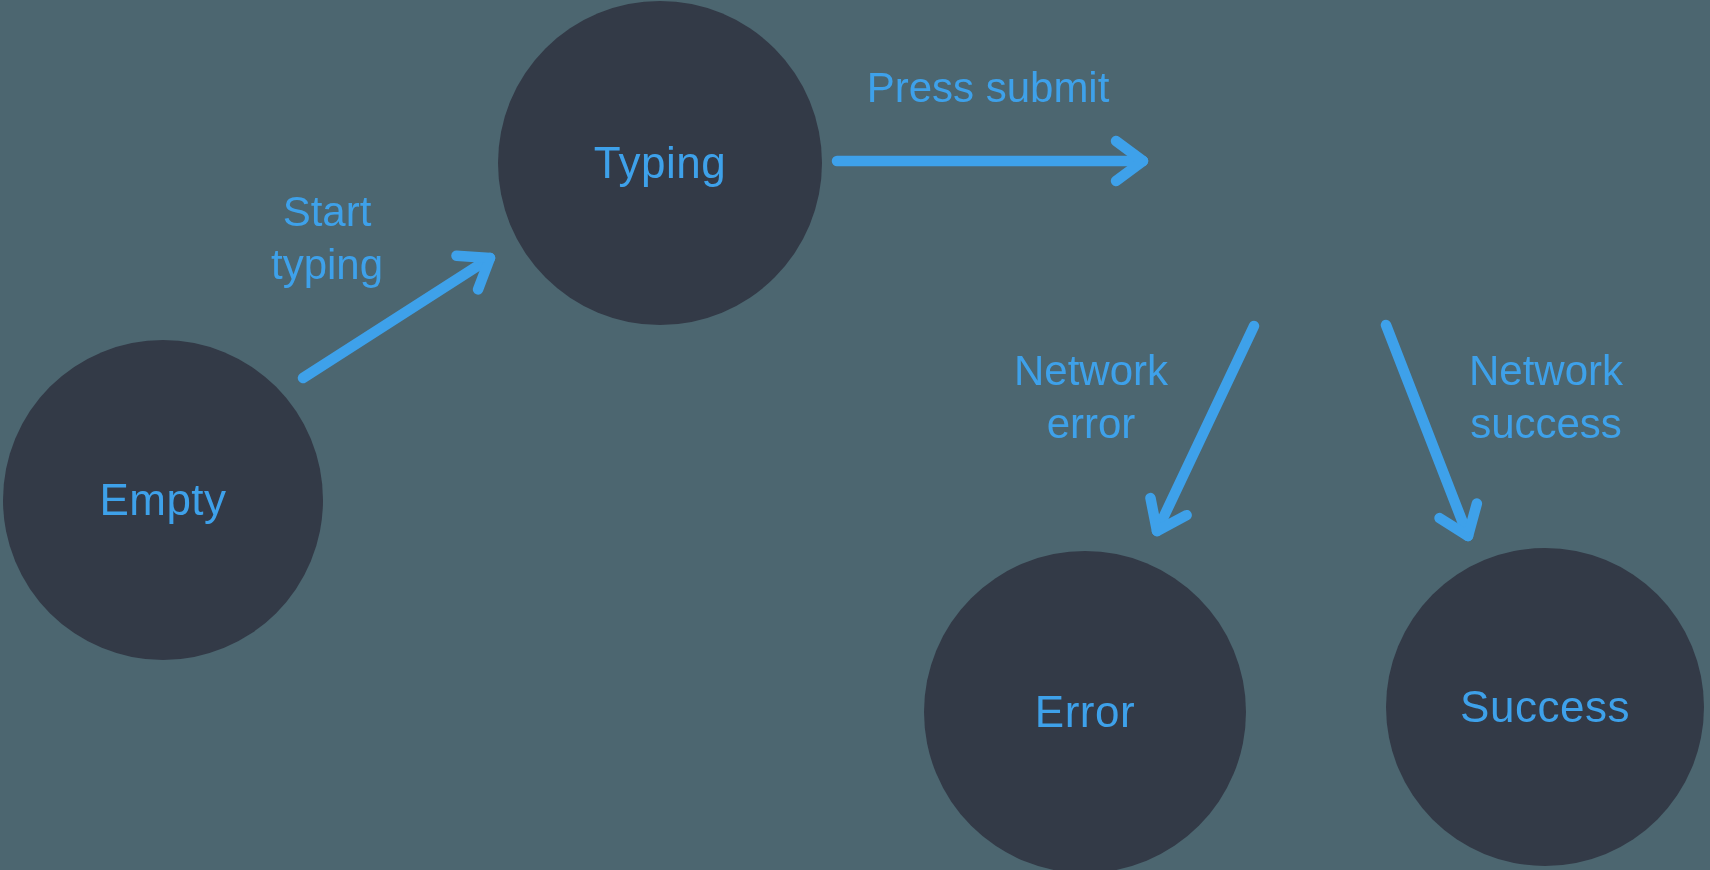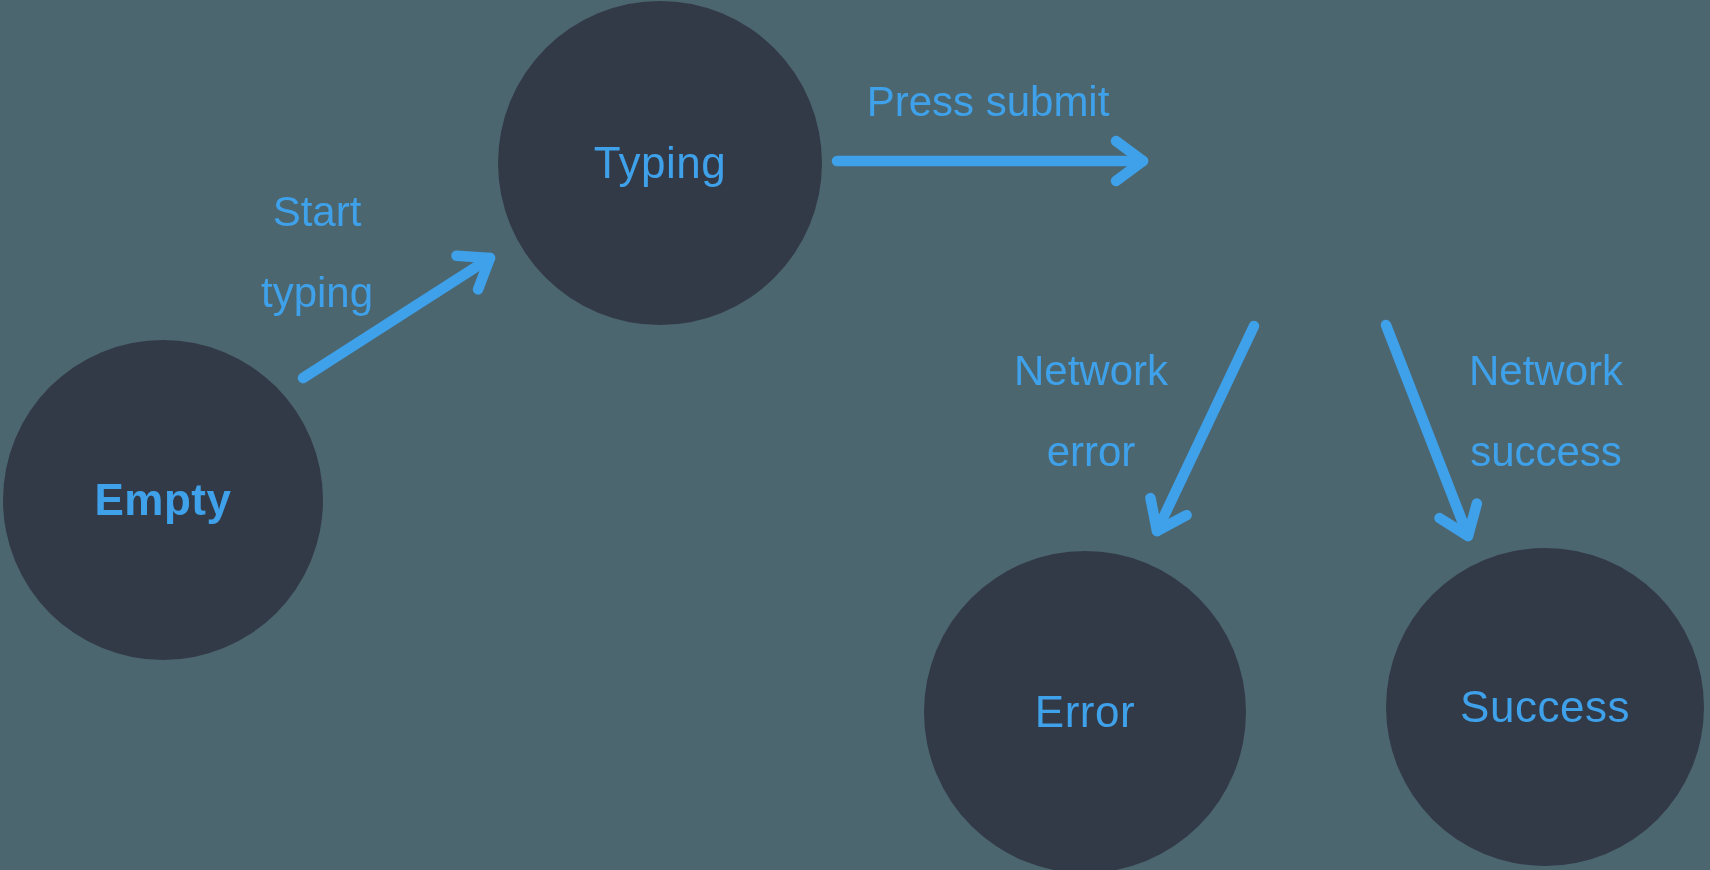--- a/index.html
+++ b/index.html
@@ -46,57 +46,57 @@
   }
   .transition-label {
     position: absolute;
     transform: translate(-50%, -50%);
     color: var(--accent);
     font-size: 42px;
     line-height: 53px;
     text-align: center;
     white-space: nowrap;
   }
-  .transition-label span { display: block; margin-top: 28px; }
+  .transition-label span { display: block; }
 </style>
 </head>
 <body>
 
 <div class="canvas">
 
   <svg class="arrows-layer" viewBox="0 0 1710 870" xmlns="http://www.w3.org/2000/svg">
     <defs>
       <marker id="arrowhead" viewBox="-44 -30 54 60" markerWidth="54" markerHeight="60" refX="0" refY="0" orient="auto" markerUnits="userSpaceOnUse">
         <path class="arrow-stroke" d="M -27 -20 L 0 0 L -27 20"></path>
       </marker>
     </defs>
     <path class="arrow-stroke" d="M 303 378 L 490 258" marker-end="url(#arrowhead)"></path>
     <path class="arrow-stroke" d="M 837 161 L 1143 161" marker-end="url(#arrowhead)"></path>
     <path class="arrow-stroke" d="M 1254 326 L 1157 531" marker-end="url(#arrowhead)"></path>
     <path class="arrow-stroke" d="M 1386 325 L 1468 536" marker-end="url(#arrowhead)"></path>
   </svg>
 
-  <div class="state-node" style="left:3px; top:340px; width:320px; height:320px;font-weight:bold;">
+  <div class="state-node" style="left:3px; top:340px; width:320px; height:320px;">
     <span class="state-label">Empty</span>
   </div>
 
   <div class="state-node" style="left:498px; top:1px; width:324px; height:324px;">
     <span class="state-label">Typing</span>
   </div>
 
 
   <div class="state-node" style="left:924px; top:551px; width:322px; height:322px;">
     <span class="state-label">Error</span>
   </div>
 
   <div class="state-node" style="left:1386px; top:548px; width:318px; height:318px;">
     <span class="state-label">Success</span>
   </div>
 
-  <div class="transition-label" style="left:317px; top:238px;">
+  <div class="transition-label" style="left:327px; top:238px;">
     <span>Start</span>
     <span>typing</span>
   </div>
 
   <div class="transition-label" style="left:988px; top:87px;">
     <span>Press submit</span>
   </div>
 
   <div class="transition-label" style="left:1091px; top:397px;">
     <span>Network</span>

